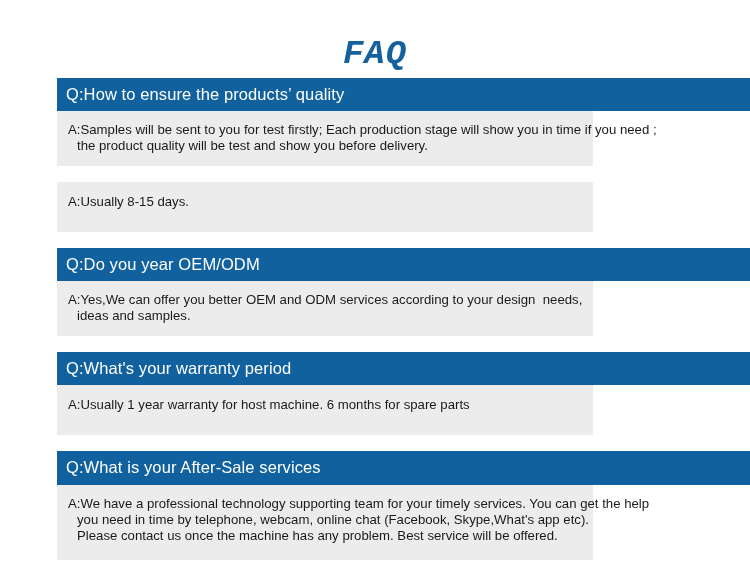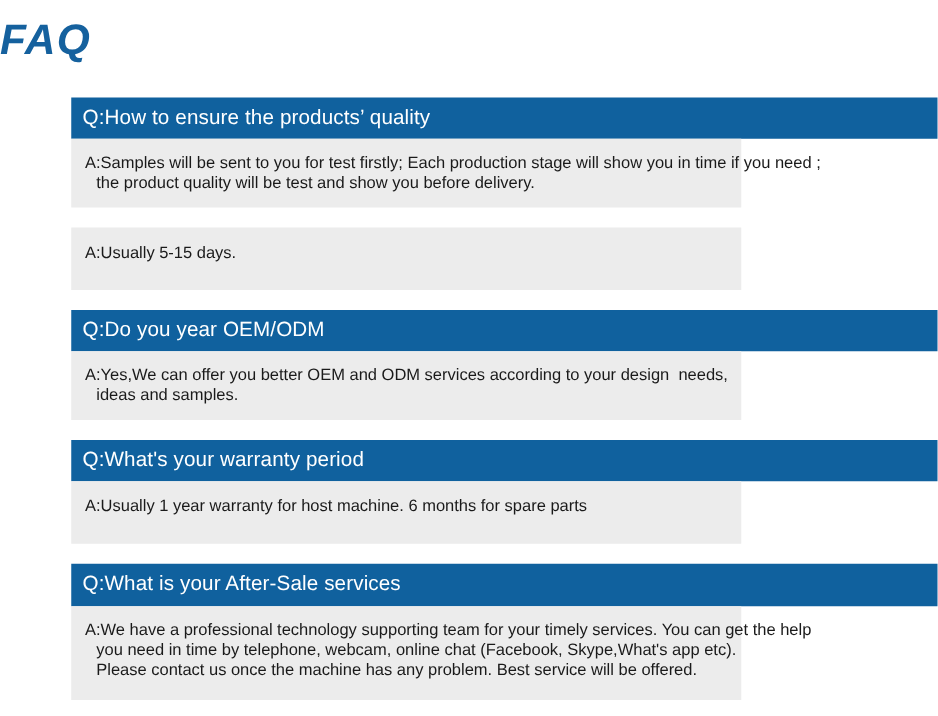--- a/index.html
+++ b/index.html
@@ -16,28 +16,29 @@
     -webkit-font-smoothing: antialiased;
   }
   .page {
     position: relative;
     width: 750px;
     height: 573px;
     background: #ffffff;
     box-sizing: border-box;
   }
   .faq-title {
+    text-align: center;
     color: #15619E;
-    font-family: Liberation Sans, sans-serif;
+    font-family: Liberation Mono, monospace;
     font-size: 34px;
     font-weight: bold;
     font-style: italic;
     letter-spacing: 1px;
     margin: 0;
-    padding-top: 14px;
+    padding-top: 36px;
     line-height: 1.1;
     user-select: none;
   }
   .faq-list {
     margin: 0;
     padding: 0;
     list-style: none;
     position: absolute;
     left: 57px;
     top: 78px;
@@ -97,21 +98,21 @@
     <li class="faq-item">
       <div class="question-bar">Q:How to ensure the products’ quality</div>
       <div class="answer-box">
         <span class="answer-line">A:Samples will be sent to you for test firstly; Each production stage will show you in time if you need ;</span>
         <span class="answer-line indented">the product quality will be test and show you before delivery.</span>
       </div>
     </li>
 
     <li class="faq-item">
       <div class="answer-box short">
-        <span class="answer-line">A:Usually 5-15 days.</span>
+        <span class="answer-line">A:Usually 8-15 days.</span>
       </div>
     </li>
 
     <li class="faq-item">
       <div class="question-bar">Q:Do you year OEM/ODM</div>
       <div class="answer-box">
         <span class="answer-line">A:Yes,We can offer you better OEM and ODM services according to your design  needs,</span>
         <span class="answer-line indented">ideas and samples.</span>
       </div>
     </li>

